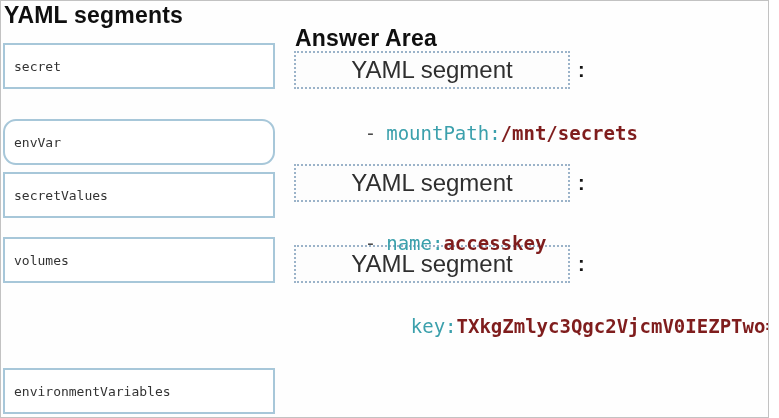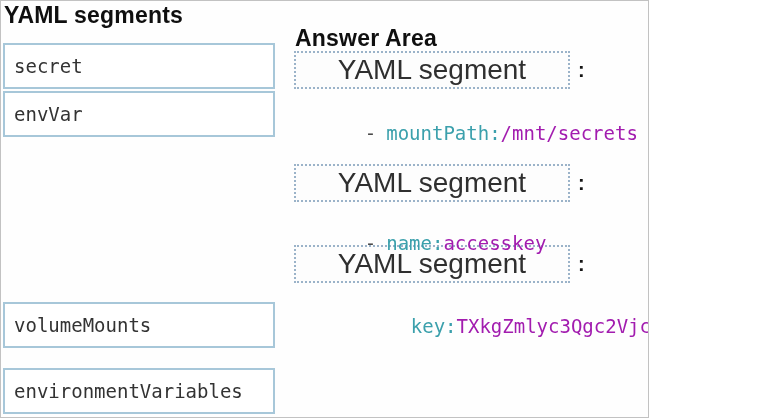--- a/index.html
+++ b/index.html
@@ -1,19 +1,19 @@
 <!DOCTYPE html>
 <html><head>
 <meta charset="utf-8">
 <style>
   html,body{margin:0;padding:0;background:#ffffff;}
   *{box-sizing:border-box;}
   #screen{
     position:relative;
-    width:649px;height:418px;
+    width:769px;height:418px;
     background:#fefefe;
     border:1px solid #c2c2c2;
     overflow:hidden;
     font-family:"Liberation Sans", sans-serif;
   }
   .col-title{
     position:absolute;
     font-family:"Liberation Sans", sans-serif;
     font-weight:bold;
     font-size:23px;
@@ -27,41 +27,41 @@
 
   
   .seg-box{
     position:absolute;
     left:2px;width:272px;height:46px;
     background:#ffffff;
     border:2px solid #a7c7d9;
     display:flex;align-items:center;
     padding-left:9px;
     font-family:"DejaVu Sans Mono", monospace;
-    font-size:19px;
+    font-size:13px;
     color:#333333;
     white-space:nowrap;
     cursor:grab;
   }
   #seg-0{top:42px;}
-  #seg-1{top:90px;}
+  #seg-1{top:118px;border-radius:13px;}
   #seg-2{top:171px;}
   #seg-3{top:236px;}
   #seg-4{top:301px;}
   #seg-5{top:367px;}
 
   
   .drop-box{
     position:absolute;
     left:293px;width:276px;height:38px;
     background:#fdfdfd;
     border:2px dotted #9bb3c9;
     display:flex;align-items:center;justify-content:center;
     font-family:"Liberation Sans", sans-serif;
-    font-size:28px;
+    font-size:24px;
     color:#2f2f2f;
     white-space:nowrap;
   }
   #drop-0{top:50px;}
   #drop-1{top:163px;}
   #drop-2{top:244px;}
 
   .colon{
     position:absolute;
     left:577px;
@@ -81,39 +81,42 @@
     font-size:19px;line-height:23px;
     white-space:pre;
   }
   #line-0{left:318px;top:98px;}
   #line-1{left:338px;top:130px;}
   #line-2{left:318px;top:208px;}
   #line-3{left:364px;top:291px;}
   .code-dash{color:#4a4a4a;margin-right:10px;}
   .code-key{color:#3ba0ac;margin-right:0;}
   #line-3 .code-key{}
-  .code-value{color:#a21caf;}
+  .code-value{color:#7f1d1d;font-weight:bold;}
 </style>
 </head>
 <body>
 
 <div id="screen">
 
   <div class="col-title" id="left-title">YAML segments</div>
 
   <div class="col-title" id="answer-title">Answer Area</div>
 
   <div class="seg-box" id="seg-0">
     <span>secret</span>
   </div>
   <div class="seg-box" id="seg-1">
     <span>envVar</span>
   </div>
-  <div class="seg-box" id="seg-4">
-    <span>volumeMounts</span>
+  <div class="seg-box" id="seg-2">
+    <span>secretValues</span>
+  </div>
+  <div class="seg-box" id="seg-3">
+    <span>volumes</span>
   </div>
   <div class="seg-box" id="seg-5">
     <span>environmentVariables</span>
   </div>
 
   <div class="drop-box" id="drop-0">
     <span>YAML segment</span>
   </div>
   <span class="colon" id="colon-0">:</span>
 

